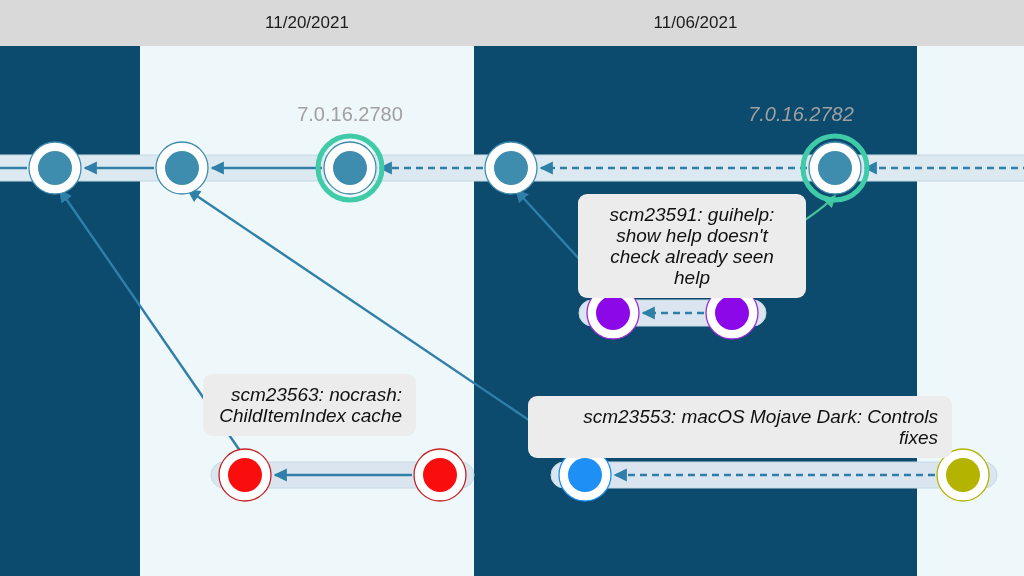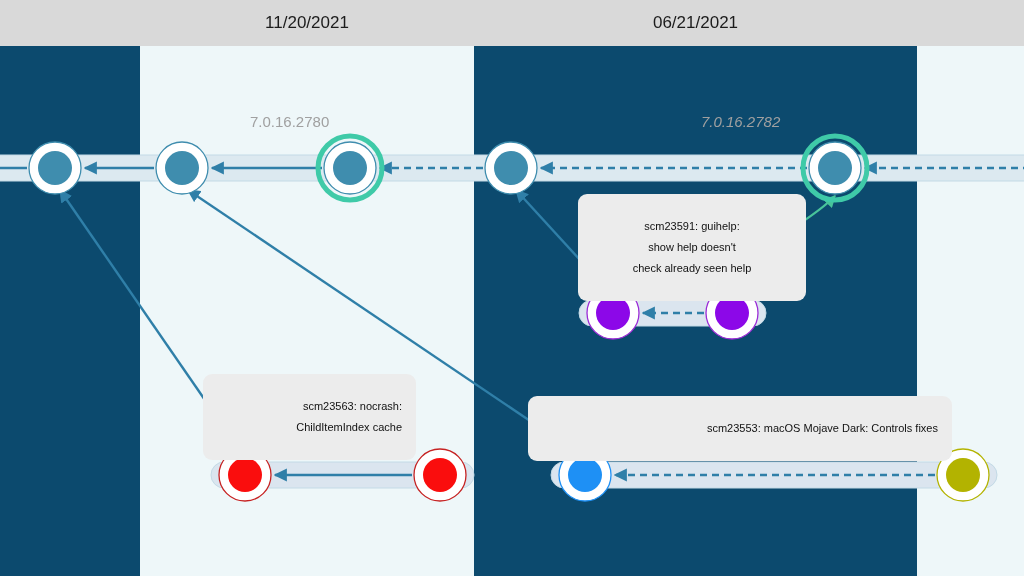--- a/index.html
+++ b/index.html
@@ -26,49 +26,48 @@
   }
 
   
   .day-col{position:absolute;top:46px;height:530px;background:#eef7f9;}
 
   
   svg.graph{position:absolute;left:0;top:0;width:1024px;height:576px;}
 
   
   .vtag{
-    position:absolute;font-size:15px;color:#a0a0a0;white-space:nowrap;
-    text-align:left;
-    margin-top:10px;
+    position:absolute;font-size:20px;color:#a0a0a0;white-space:nowrap;
+    text-align:center;
   }
 
   
   .bubble{
     position:absolute;background:#ececec;border-radius:9px;
-    color:#111;font-size:11px;line-height:21px;
-    padding:22px 14px;white-space:pre-line;
+    color:#111;font-size:19px;line-height:21px;
+    padding:10px 14px;white-space:pre-line;font-style:italic;
   }
   .bubble.center{text-align:center;}
   .bubble.left{text-align:right;}
 </style>
 </head>
 <body>
 
 <div id="stage">
 
   <div id="day-bands">
       <div class="day-col" style="left: 140px; width: 334px; background: rgb(238, 247, 249);"></div>
       <div class="day-col" style="left: 917px; width: 107px; background: rgb(238, 247, 249);"></div>
     </div>
 
   <div class="date-band">
     <div id="date-labels">
         <div class="date-label" style="left: 140px; width: 334px;">11/20/2021</div>
         <div class="sep" style="left: 140px;"></div>
-        <div class="date-label" style="left: 474px; width: 443px;">06/21/2021</div>
+        <div class="date-label" style="left: 474px; width: 443px;">11/06/2021</div>
         <div class="sep" style="left: 474px;"></div>
       </div>
   </div>
 
   <svg class="graph" viewBox="0 0 1024 576" xmlns="http://www.w3.org/2000/svg">
     <defs>
       <marker id="arrow-blue" viewBox="0 0 10 10" refX="9" refY="5" markerWidth="5.5" markerHeight="5.5" orient="auto-start-reverse">
         <path d="M 0 0 L 10 5 L 0 10 z" fill="#2f7fa8"></path>
       </marker>
       <marker id="arrow-green" viewBox="0 0 10 10" refX="9" refY="5" markerWidth="5.5" markerHeight="5.5" orient="auto-start-reverse">

